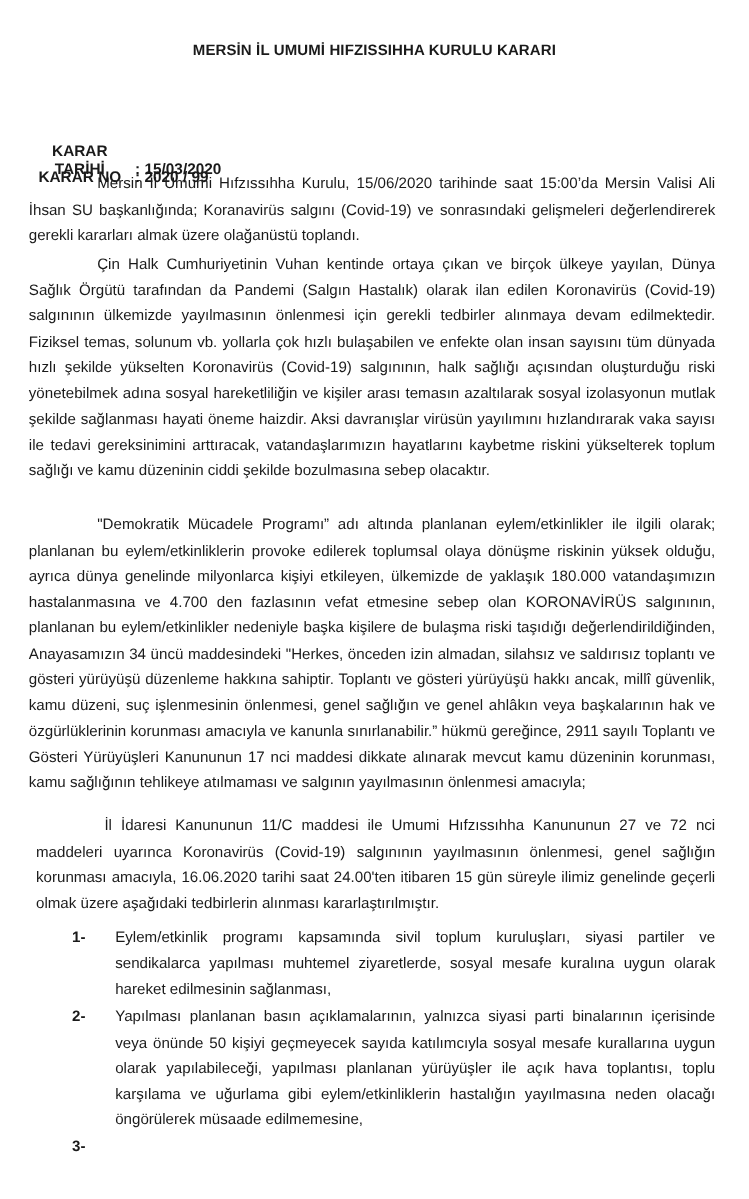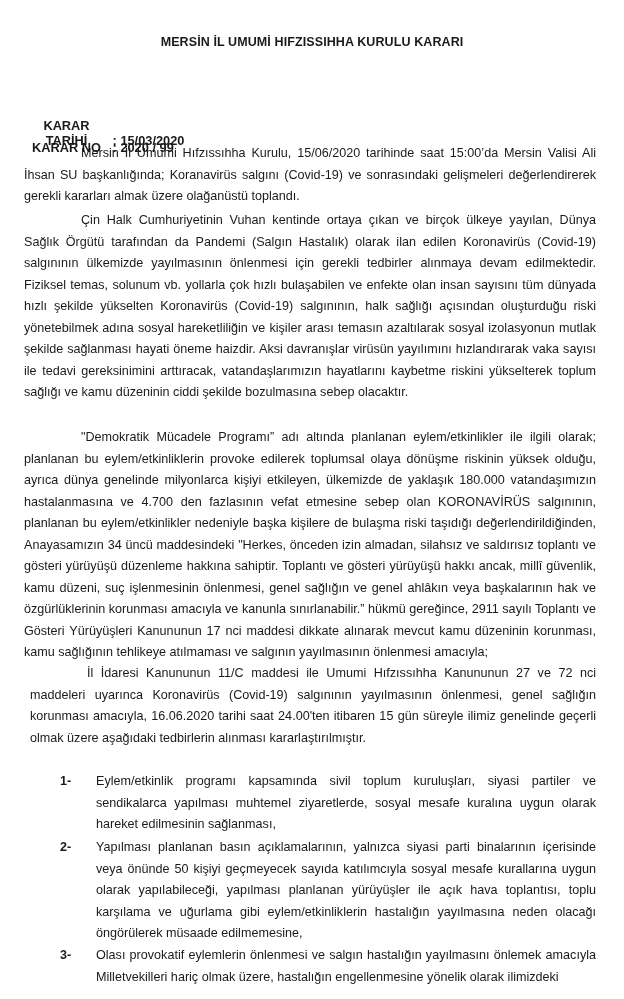--- a/index.html
+++ b/index.html
@@ -18,21 +18,21 @@
   .meta1 { top: 118px; }
   .meta2 { top: 140px; }
   .para {
     position: absolute; left: 24px; width: 572px;
     font-size: 12.6px; line-height: 21.5px; text-align: justify;
     text-indent: 57px; margin: 0;
   }
   .p1 { top: 143px; }
   .p2 { top: 210px; }
   .p3 { top: 427px; }
-  .p4 { top: 663px; left: 30px; width: 566px; }
+  .p4 { top: 678px; left: 30px; width: 566px; }
   .list { position: absolute; left: 60px; width: 536px; font-size: 12.6px; line-height: 21.5px; }
   .li { position: relative; padding-left: 36px; text-align: justify; margin: 0; }
   .li .num { position: absolute; left: 0; top: 0; font-weight: bold; }
   .l1 { top: 771px; }
   .l2 { top: 837px; }
   .l3 { top: 945px; }
 </style>
 </head>
 <body>
 
@@ -61,16 +61,15 @@
   </div>
   <div class="list l2">
     <p class="li">
       <span class="num">2-</span>
       <span>Yapılması planlanan basın açıklamalarının, yalnızca siyasi parti binalarının içerisinde veya önünde 50 kişiyi geçmeyecek sayıda katılımcıyla sosyal mesafe kurallarına uygun olarak yapılabileceği, yapılması planlanan yürüyüşler ile açık hava toplantısı, toplu karşılama ve uğurlama gibi eylem/etkinliklerin hastalığın yayılmasına neden olacağı öngörülerek müsaade edilmemesine,</span>
     </p>
   </div>
   <div class="list l3">
     <p class="li">
       <span class="num">3-</span>
-      <span>Olası provokatif eylemlerin önlenmesi ve salgın hastalığın yayılmasını önlemek amacıyla Milletvekilleri hariç olmak üzere, hastalığın engellenmesine yönelik olarak ilimizdeki</span>
     </p>
   </div>
 </div>
 
 </body></html>

